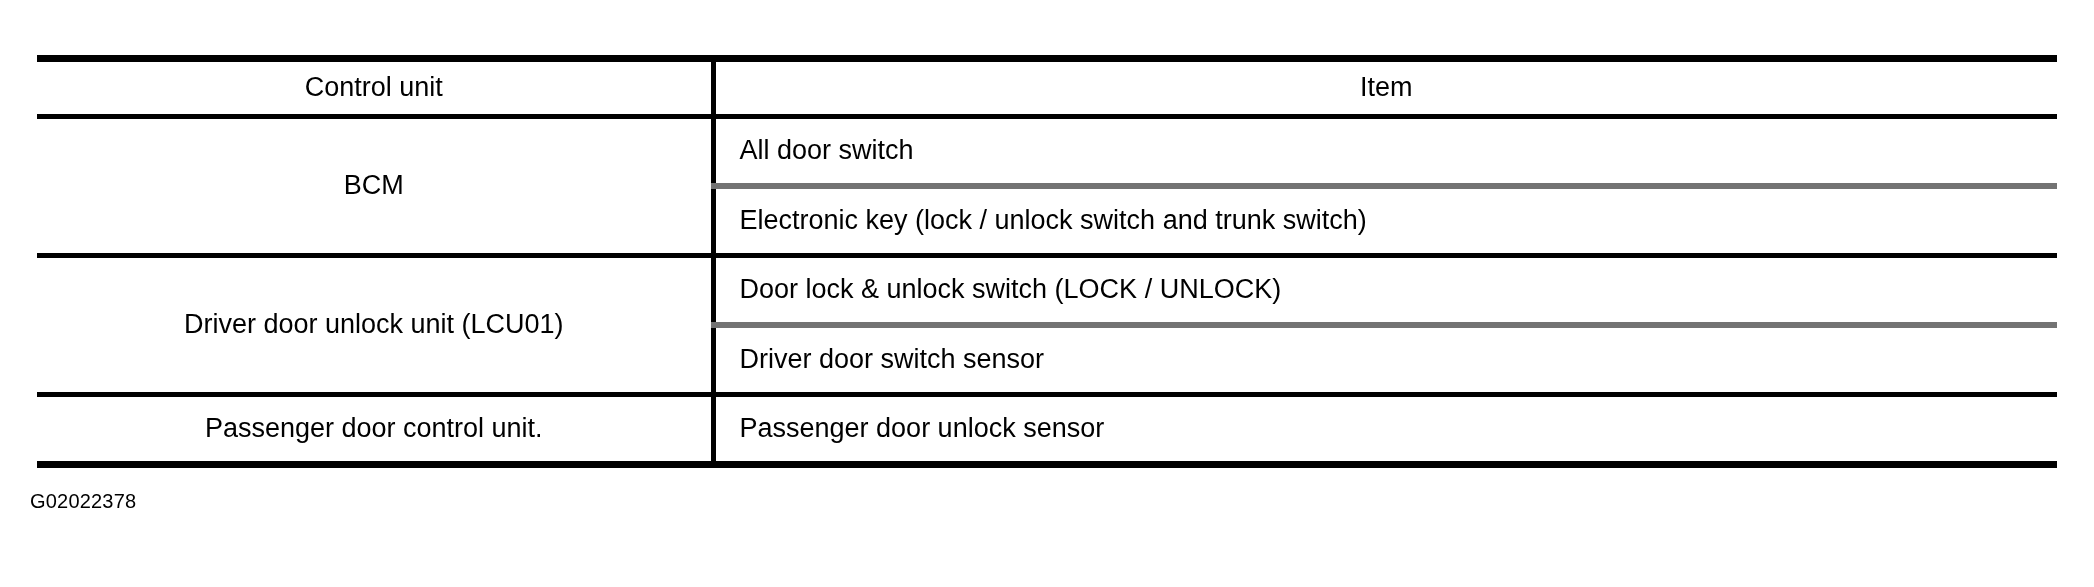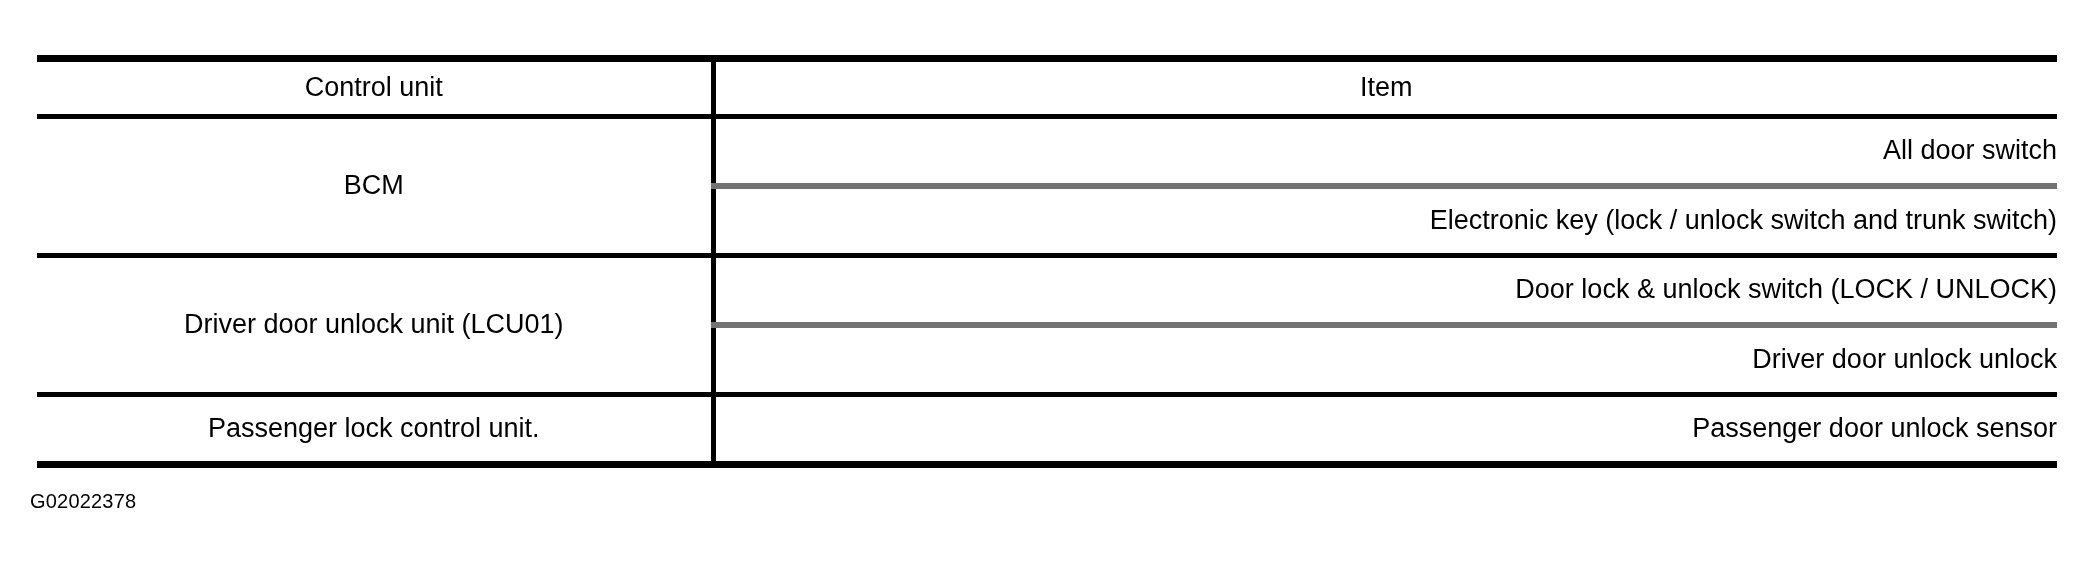--- a/index.html
+++ b/index.html
@@ -72,21 +72,21 @@
     text-align: center;
     height: 52px;
   }
 
   td.unit-cell {
     text-align: center;
     padding: 0 14px;
   }
 
   td.item-cell {
-    text-align: right;
+    text-align: left;
     padding: 0 0 0 24px;
     height: 64px;
   }
 
   .cell-text {
     display: block;
     white-space: nowrap;
   }
 
   
@@ -138,27 +138,27 @@
         <tr class="group-start">
           <td class="unit-cell" rowspan="2">
             <span class="cell-text">Driver door unlock unit (LCU01)</span>
           </td>
           <td class="item-cell">
             <span class="cell-text">Door lock &amp; unlock switch (LOCK / UNLOCK)</span>
           </td>
         </tr>
         <tr class="sub-row">
           <td class="item-cell">
-            <span class="cell-text">Driver door unlock unlock</span>
+            <span class="cell-text">Driver door switch sensor</span>
           </td>
         </tr>
 
         <tr class="group-start rule-bot">
           <td class="unit-cell">
-            <span class="cell-text">Passenger lock control unit.</span>
+            <span class="cell-text">Passenger door control unit.</span>
           </td>
           <td class="item-cell">
             <span class="cell-text">Passenger door unlock sensor</span>
           </td>
         </tr>
 
       </tbody>
     </table>
   </div>
 

